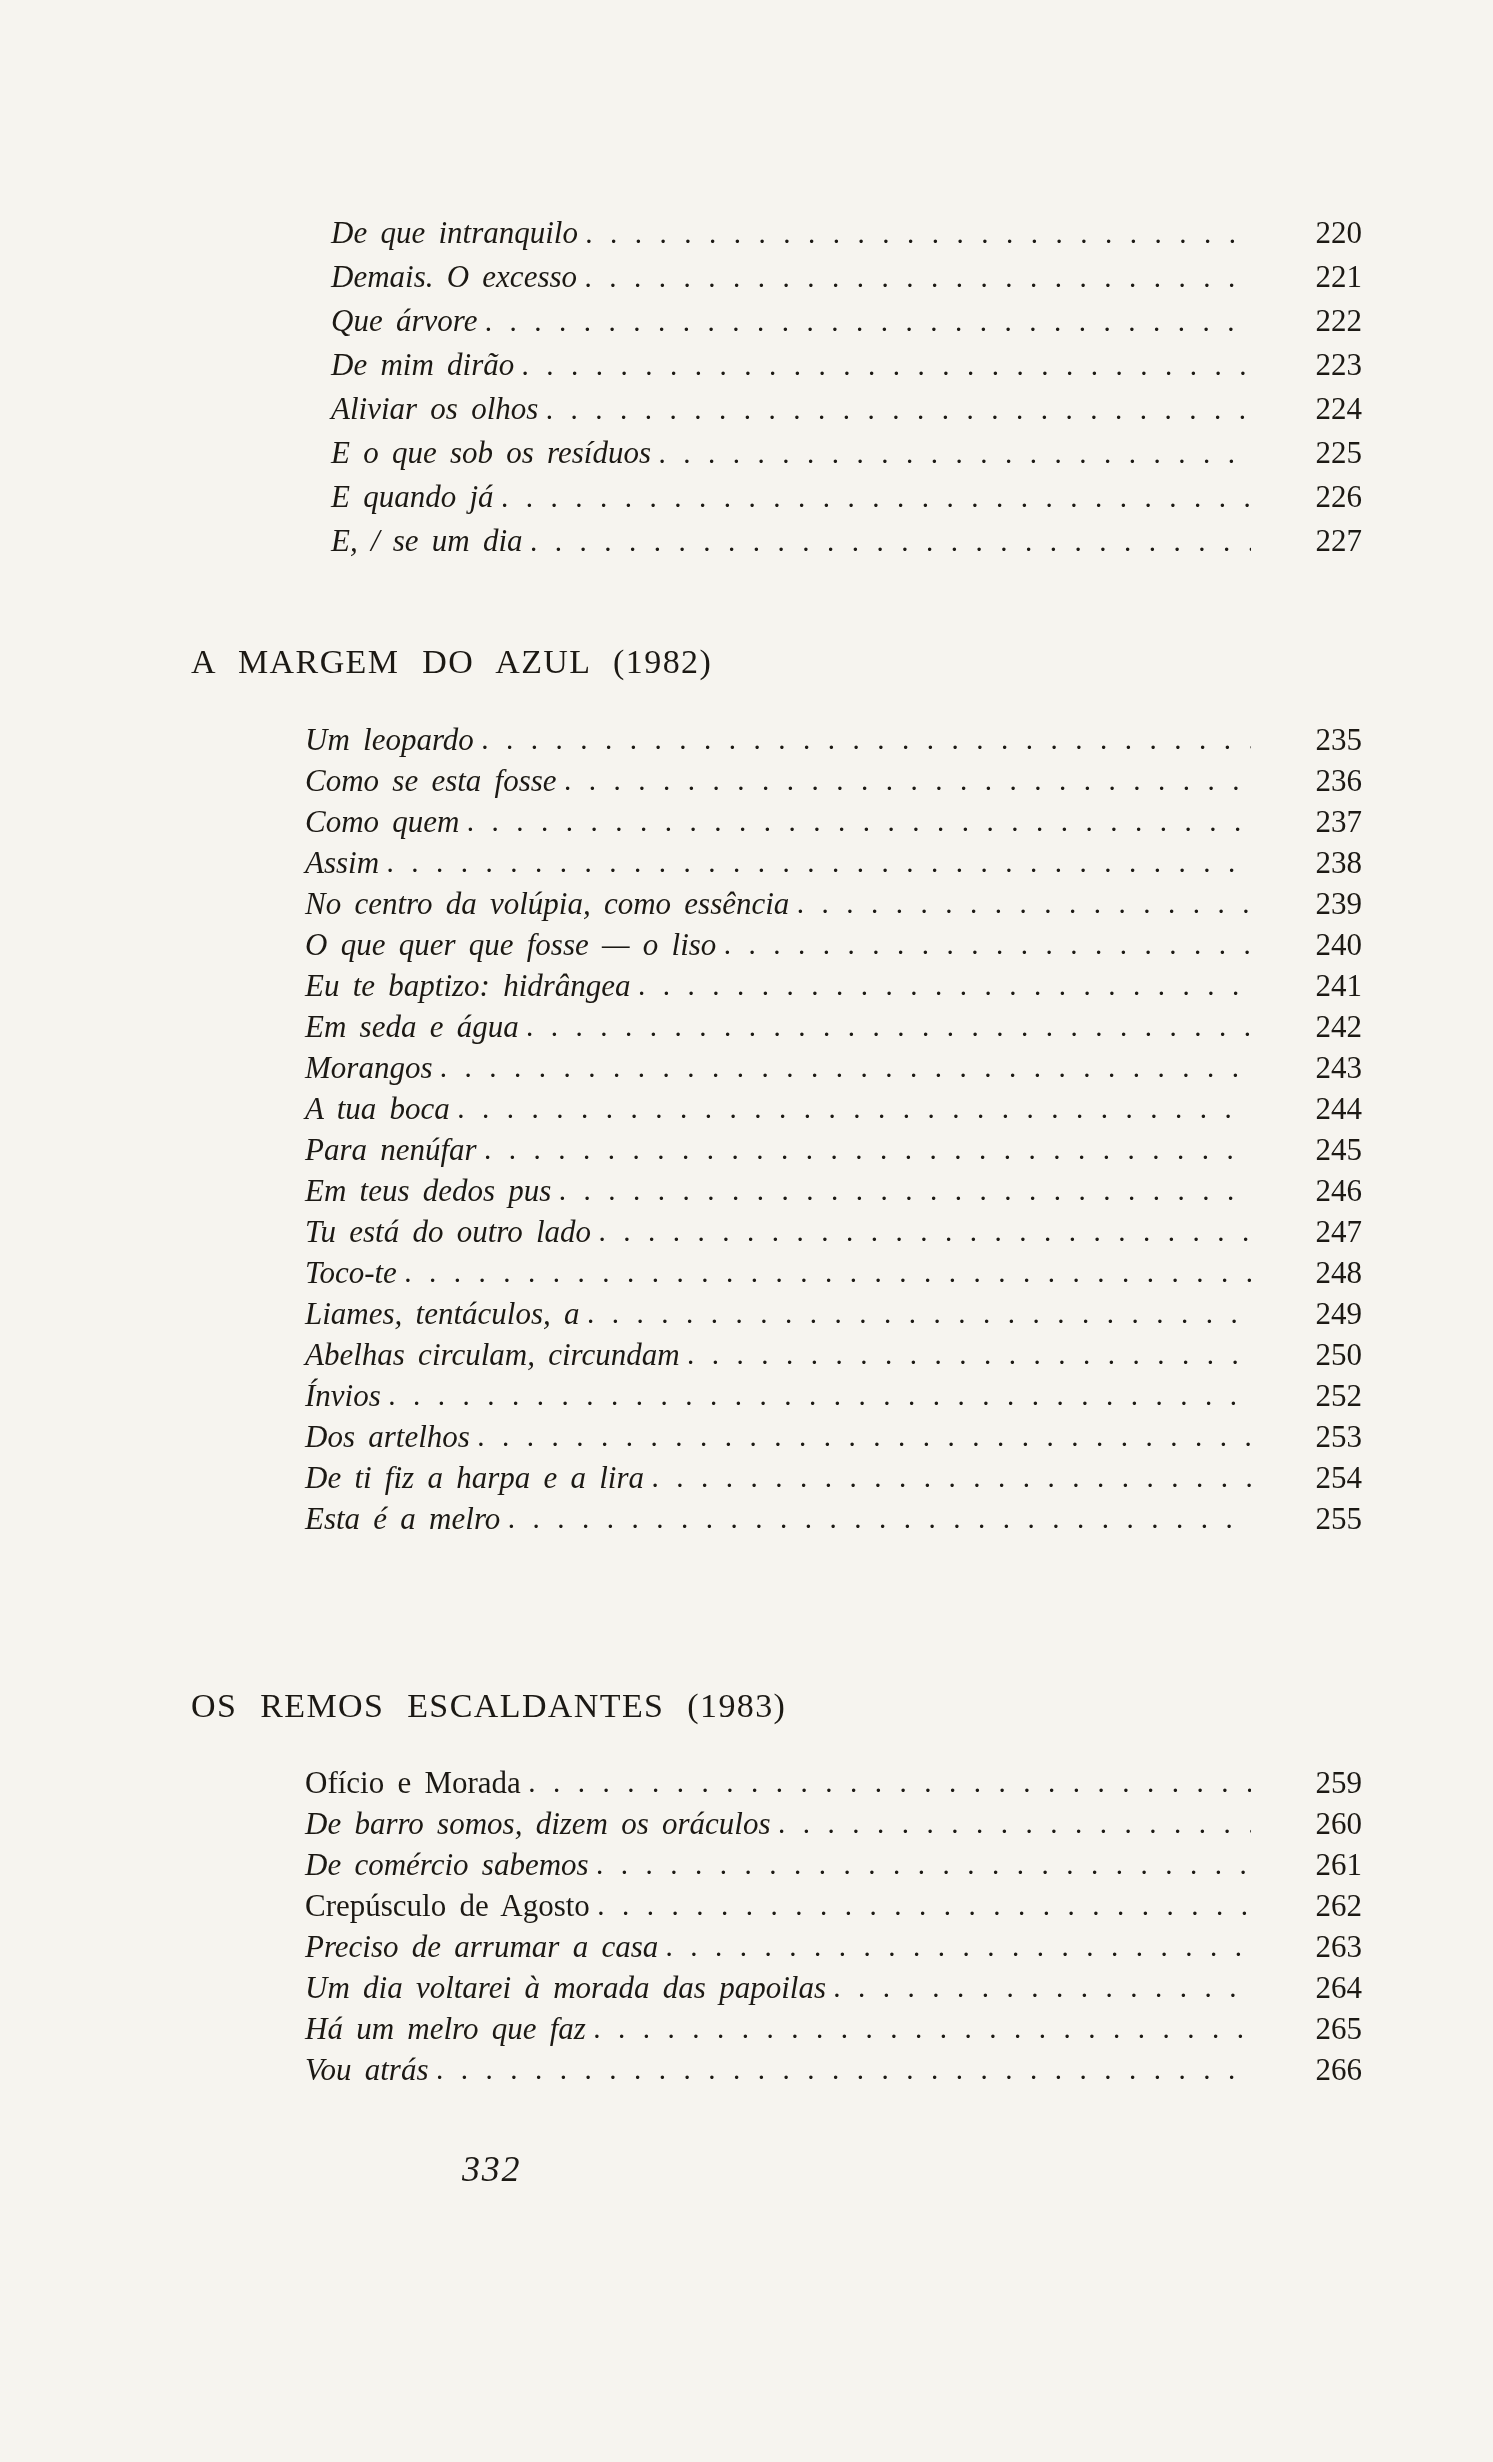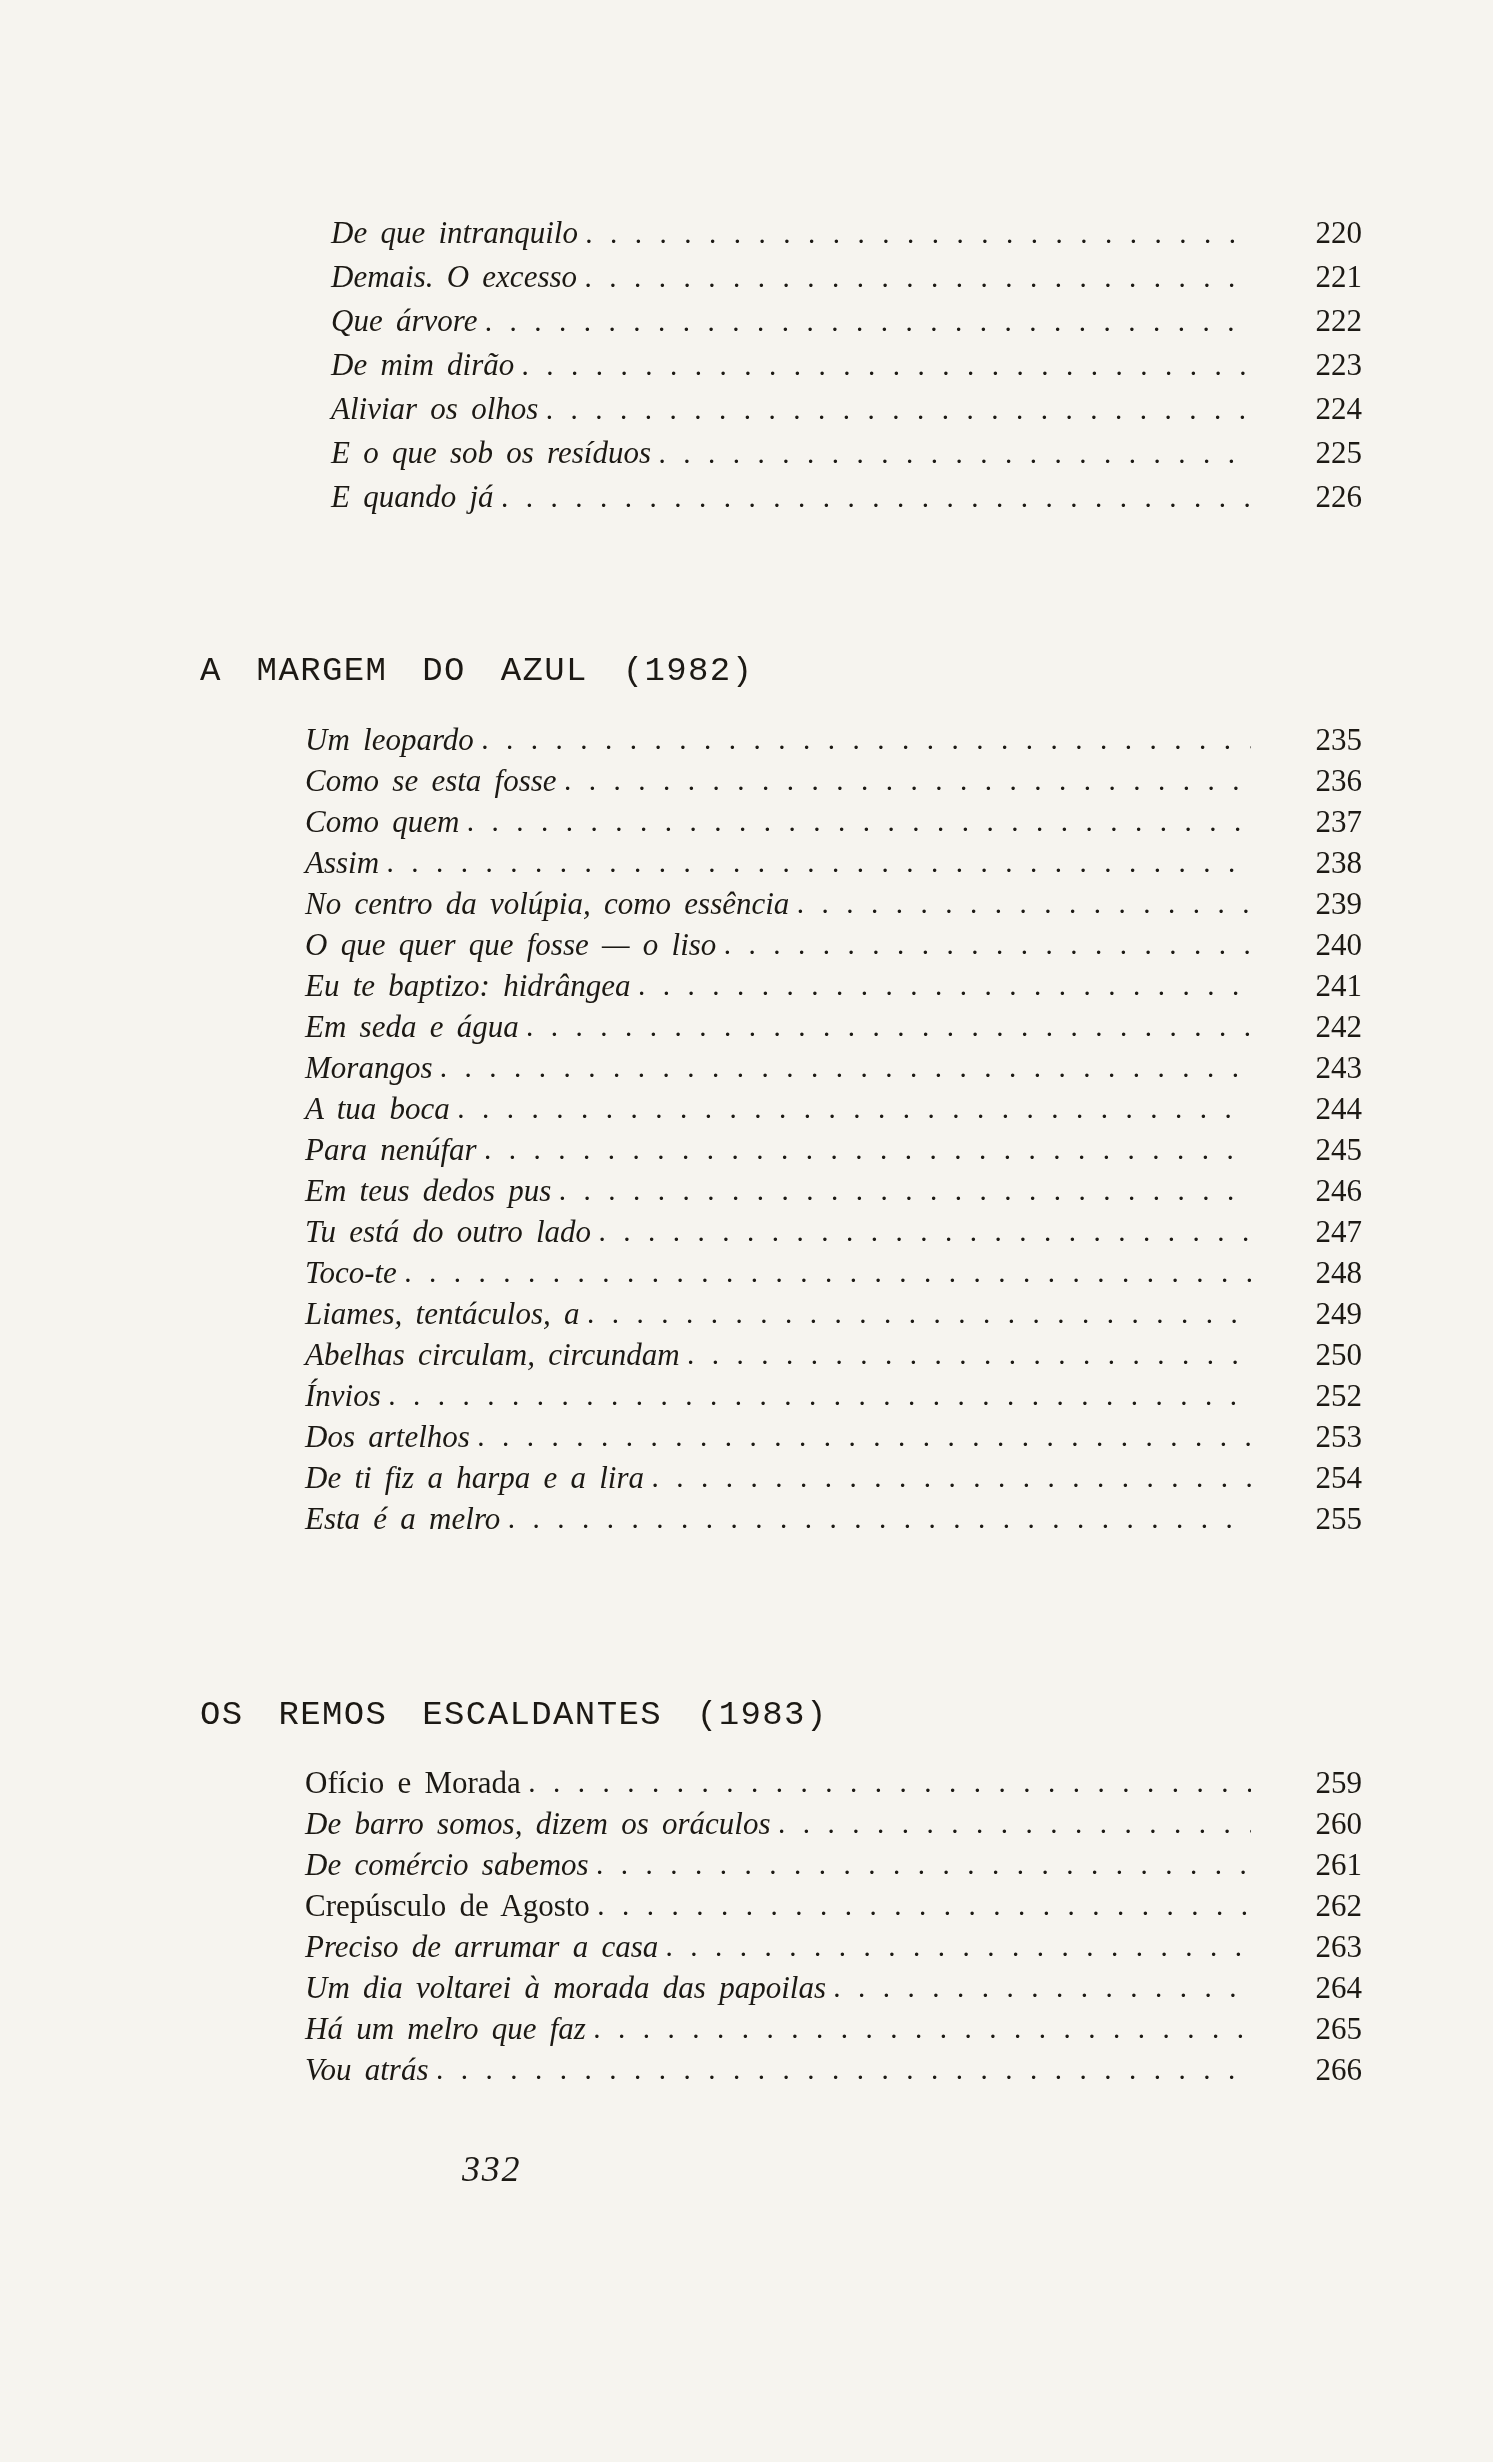--- a/index.html
+++ b/index.html
@@ -16,27 +16,26 @@
     overflow: hidden;
   }
   .page {
     position: absolute;
     inset: 0;
   }
   
   .toc-heading {
     position: absolute;
     left: 187px;
-    margin: 13px;
+    margin: 4px;
     font-size: 34px;
     font-weight: 400;
     letter-spacing: 1.4px;
     word-spacing: 13px;
     white-space: nowrap;
-    font-family: Liberation Mono, monospace;
   }
   .heading-2 { top: 639px; }
   .heading-3 { top: 1683px; }
 
   
   .rows {
     position: absolute;
     left: 305px;
     right: 131px;
   }
@@ -130,20 +129,25 @@
         <div class="toc-row">
           <span class="entry-title">E o que sob os resíduos</span>
           <span class="leader"></span>
           <span class="pn">225</span>
         </div>
         <div class="toc-row">
           <span class="entry-title">E quando já</span>
           <span class="leader"></span>
           <span class="pn">226</span>
         </div>
+        <div class="toc-row">
+          <span class="entry-title">E, / se um dia</span>
+          <span class="leader"></span>
+          <span class="pn">227</span>
+        </div>
       </div>
   </section>
 
   <section>
     <h2 class="toc-heading heading-2">A MARGEM DO AZUL (1982)</h2>
     <div class="rows rows-2">
         <div class="toc-row">
           <span class="entry-title">Um leopardo</span>
           <span class="leader"></span>
           <span class="pn">235</span>

